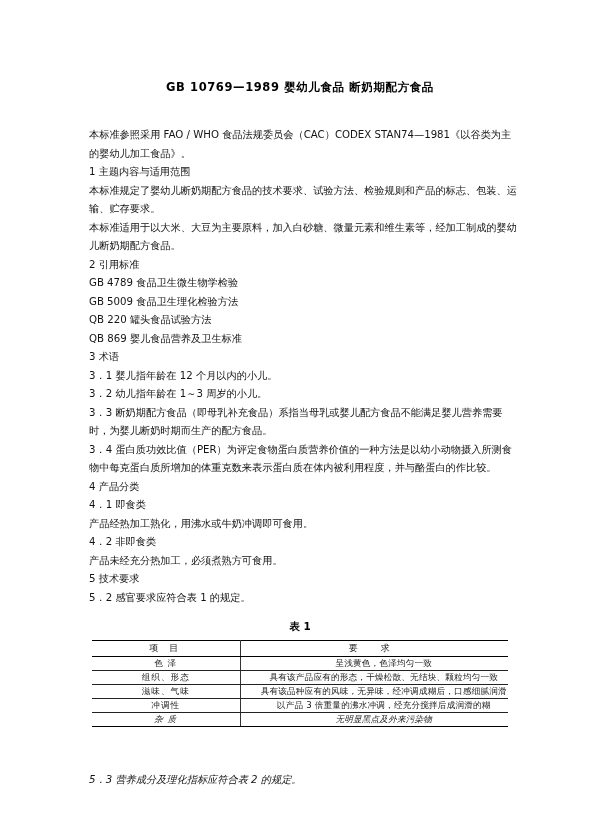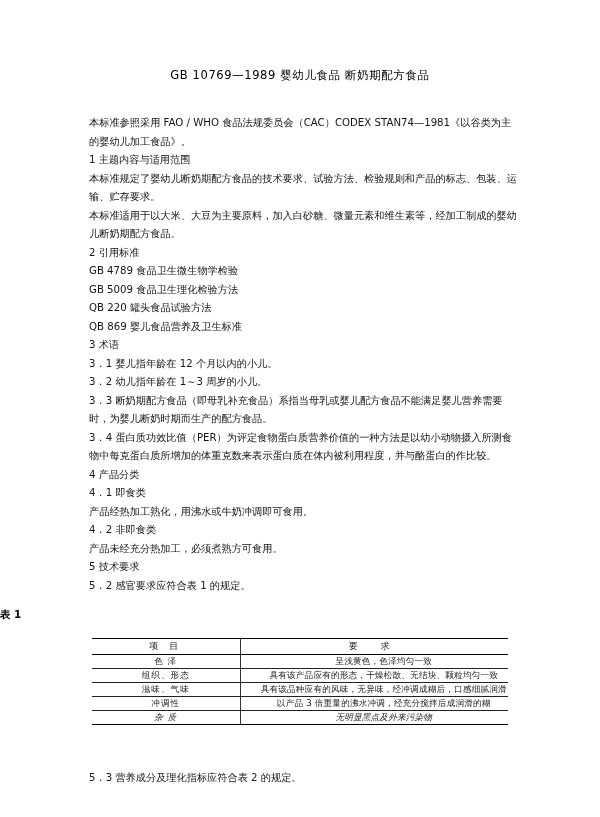--- a/index.html
+++ b/index.html
@@ -18,50 +18,51 @@
   .page {
     width: 600px;
     height: 817px;
     box-sizing: border-box;
     padding: 0;
     position: relative;
   }
   .doc-title {
     text-align: center;
     font-size: 11.5px;
-    font-weight: normal;
+    font-weight: bold;
     letter-spacing: 0.6px;
-    margin: 0;
+    margin: 12px;
     padding-top: 68px;
     color: #000;
   }
   .body-block {
     margin: 12px auto;
     width: 428px;
     padding-left: 6px;
     padding-top: 19px;
   }
   p.para {
     margin: 0 0 0 0;
     font-size: 10.2px;
     line-height: 18.5px;
     text-align: left;
     color: #141414;
     text-indent: 0;
   }
   .tbl-caption {
+    text-align: center;
     font-size: 10.4px;
     font-weight: bold;
     margin: 13px 0 4px 0;
     color: #000;
   }
   table.spec {
     border-collapse: collapse;
     width: 416px;
-    margin: 16px auto;
+    margin: 6px auto;
     table-layout: fixed;
   }
   table.spec col.c1 { width: 148px; }
   table.spec col.c2 { width: 268px; }
   table.spec th, table.spec td {
     font-size: 8.6px;
     color: #1a1a1a;
     padding: 1px 0 1px 0;
     height: 11px;
     line-height: 11px;
@@ -94,20 +95,21 @@
   table.spec td.req {
     text-align: center;
     padding-left: 19px;
     letter-spacing: 0.2px;
   }
   .tail-block {
     width: 428px;
     margin: 16px auto;
     padding-left: 6px;
     padding-top: 28px;
+    font-style: italic;
   }
 </style>
 </head>
 <body>
 
 <div class="page">
 
   <h1 class="doc-title">GB 10769—1989 婴幼儿食品 断奶期配方食品</h1>
 
   <div class="body-block">

